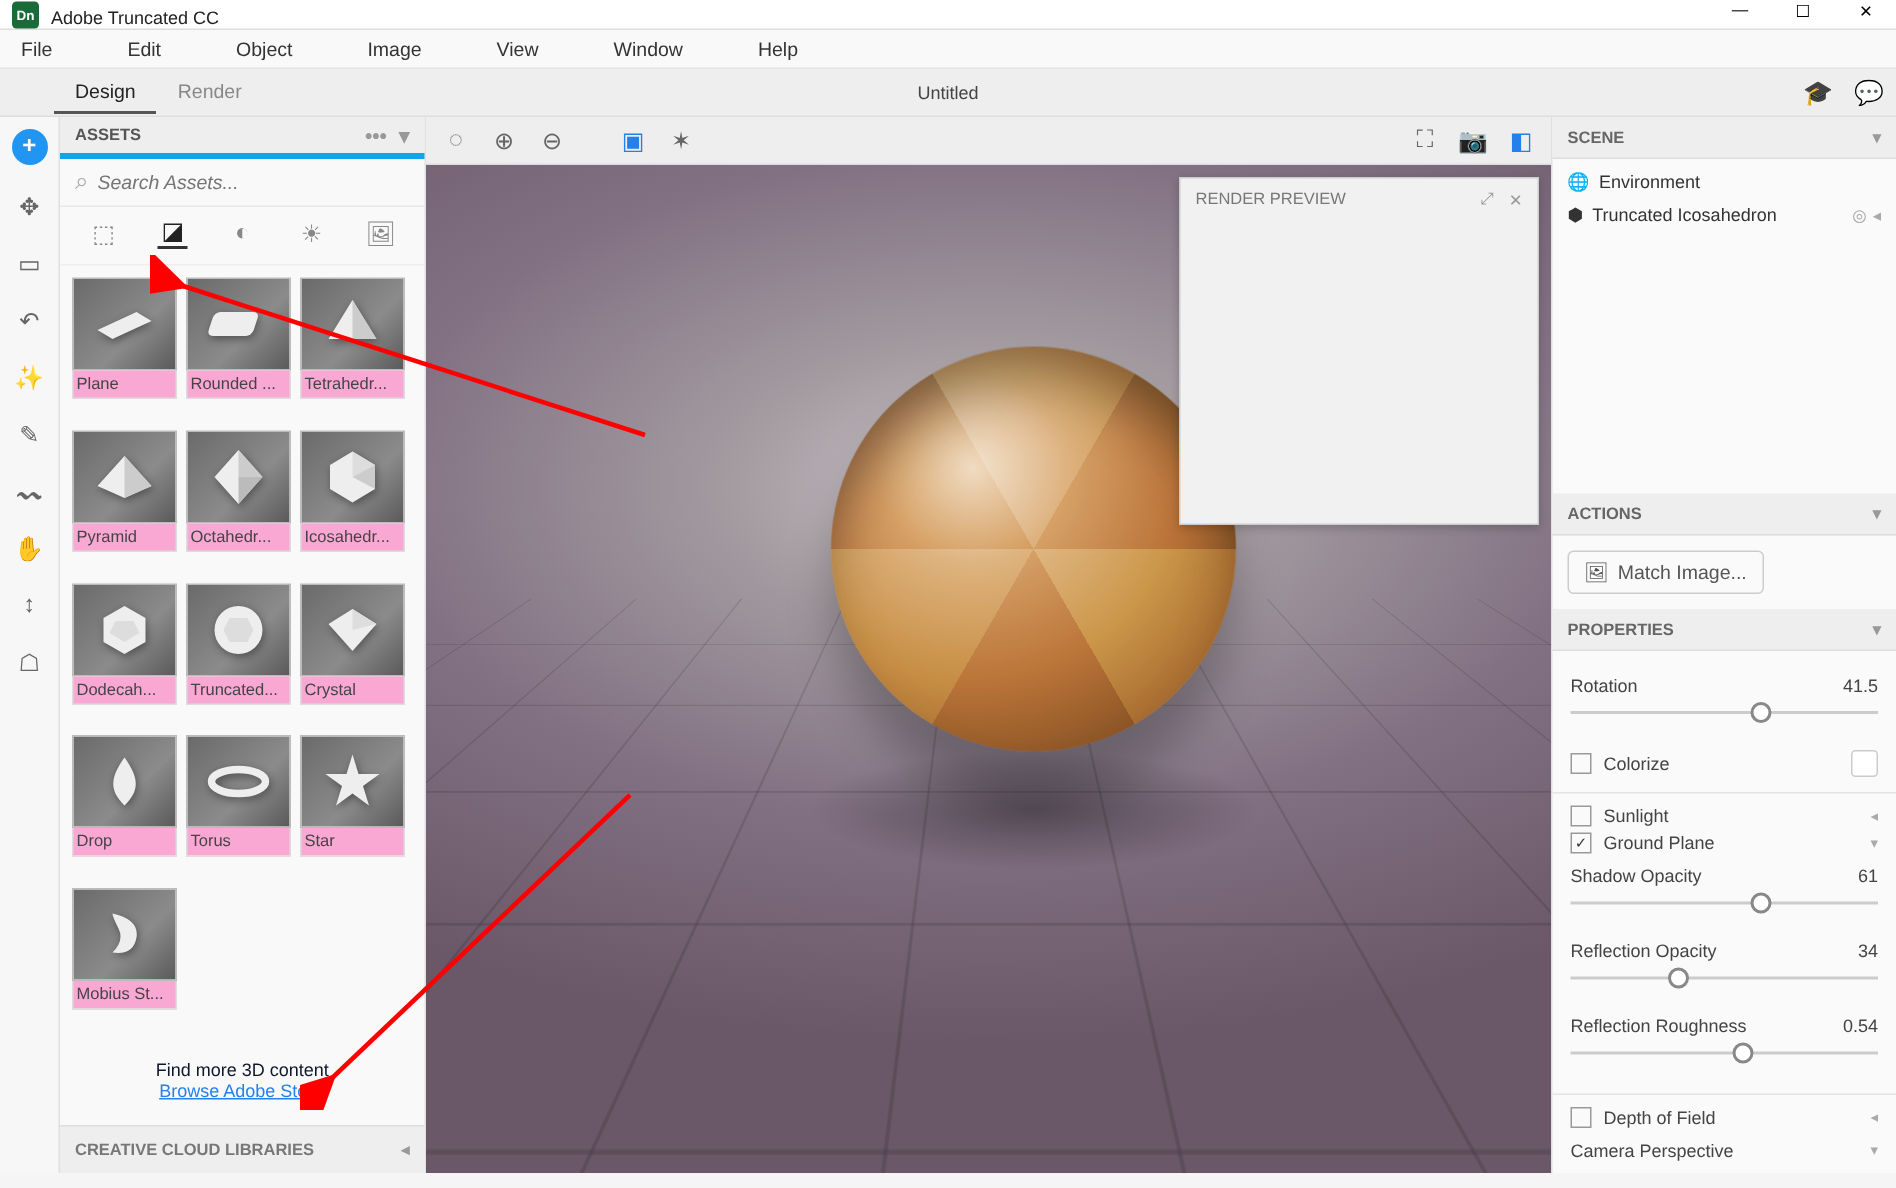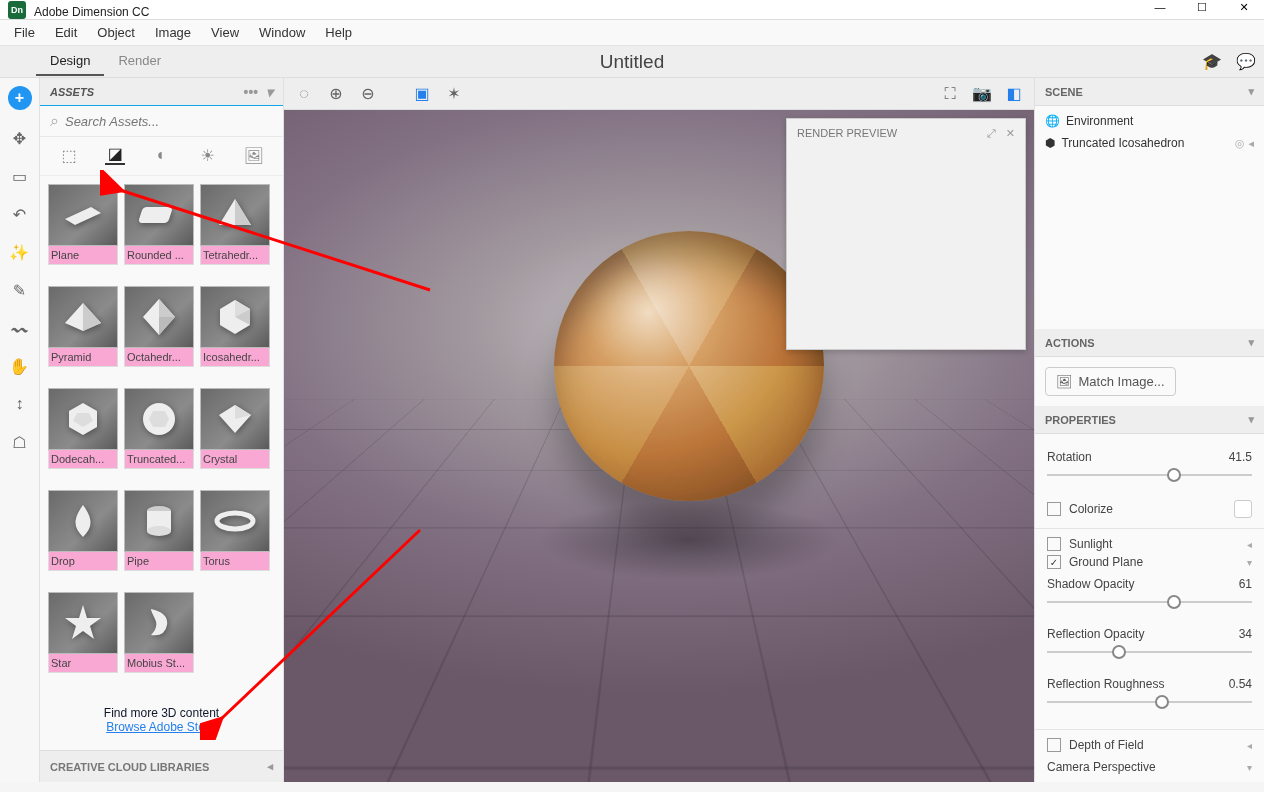--- a/index.html
+++ b/index.html
@@ -6,42 +6,42 @@
 body { width:1264px; height:792px; background:#f5f5f5; overflow:hidden; position:relative; }
 
 
 .titlebar{height:20px;background:#fff;display:flex;align-items:flex-end;padding:0 8px;border-bottom:1px solid #ddd;}
 .titlebar .logo{width:18px;height:18px;background:#1a6b3a;border-radius:3px;color:#fff;font-size:9px;font-weight:bold;display:flex;align-items:center;justify-content:center;margin-right:8px;}
 .titlebar .title{font-size:12px;color:#222;}
 .titlebar .winbtns{margin-left:auto;display:flex;gap:18px;}
 .titlebar .winbtn{width:24px;height:24px;display:flex;align-items:center;justify-content:center;font-size:11px;}
 
 
-.menubar{height:26px;display:flex;align-items:center;padding:0 4px;background:#f9f9f9;border-bottom:1px solid #e4e4e4;}
+.menubar{height:26px;display:flex;align-items:center;padding:0 4px;background:#f9f9f9;border-bottom:1px solid #e4e4e4;gap:30px;}
 .menubar span{font-size:13px;color:#333;padding:3px 10px;}
 
 
 .tabrow{height:32px;display:flex;align-items:center;background:#eee;border-bottom:1px solid #ddd;position:relative;}
 .tabrow .tabs{display:flex;padding-left:36px;}
 .tab{font-size:13px;color:#888;padding:6px 14px;}
 .tab.active{color:#222;border-bottom:2px solid #555;}
-.tabrow .doc-title{position:absolute;left:50%;transform:translateX(-50%);font-size:19px;color:#444;}
+.tabrow .doc-title{position:absolute;left:50%;transform:translateX(-50%);font-size:12px;color:#444;}
 .tabrow .tr-right{position:absolute;right:8px;display:flex;gap:14px;}
 
 
 .main{display:flex;height:calc(792px - 30px - 26px - 32px);}
 
 
 .lefttools{width:40px;background:#f7f7f7;border-right:1px solid #e0e0e0;display:flex;flex-direction:column;align-items:center;padding-top:8px;gap:18px;}
 .tool{width:20px;height:20px;display:flex;align-items:center;justify-content:center;color:#666;}
 .addbtn{width:24px;height:24px;background:#2195f2;border-radius:50%;color:#fff;font-weight:bold;display:flex;align-items:center;justify-content:center;font-size:16px;}
 
 
 .assets{width:244px;background:#f9f9f9;border-right:1px solid #e0e0e0;display:flex;flex-direction:column;}
-.panel-header{height:28px;display:flex;align-items:center;padding:0 10px;background:#eee;border-bottom:1px solid #0ea5e9;font-size:11px;font-weight:bold;color:#555;font-style:italic;}
+.panel-header{height:28px;display:flex;align-items:center;padding:0 10px;background:#eee;border-bottom:4px solid #0ea5e9;font-size:11px;font-weight:bold;color:#555;}
 .panel-header .ph-icons{margin-left:auto;display:flex;gap:8px;color:#999;font-size:14px;}
 .search{display:flex;align-items:center;padding:6px 10px;border-bottom:1px solid #e8e8e8;}
 .search input{border:none;background:transparent;outline:none;font-size:13px;font-style:italic;color:#999;width:100%;margin-left:6px;}
 .filter-tabs{display:flex;justify-content:space-around;padding:8px 6px 10px;border-bottom:1px solid #eee;}
 .ft{width:20px;height:20px;display:flex;align-items:center;justify-content:center;color:#888;position:relative;}
 .ft.active{color:#222;border-bottom:2px solid #333;padding-bottom:2px;}
 
 .asset-grid{flex:1;overflow-y:auto;padding:8px;display:flex;flex-wrap:wrap;gap:6px;}
 .asset{width:70px;}
 .asset .thumb{width:70px;height:62px;background:linear-gradient(135deg,#6a6a6a,#8b8b8b 60%,#5a5a5a);border:1px solid #bbb;display:flex;align-items:center;justify-content:center;}
@@ -101,21 +101,21 @@
 .checkbox .box{width:14px;height:14px;border:1px solid #999;display:flex;align-items:center;justify-content:center;font-size:10px;color:#333;}
 .swatch{width:18px;height:18px;border:1px solid #ccc;background:#fff;border-radius:3px;}
 .prop-divider{height:1px;background:#e4e4e4;margin:10px -12px 0;}
 .sub-chev{color:#aaa;font-size:10px;}
 </style>
 </head>
 <body>
 
 <div class="titlebar">
   <div class="logo">Dn</div>
-  <div class="title">Adobe Dimension CC</div>
+  <div class="title">Adobe Truncated CC</div>
   <div class="winbtns">
     <div class="winbtn">—</div>
     <div class="winbtn">☐</div>
     <div class="winbtn">✕</div>
   </div>
 </div>
 
 <div class="menubar">
   <span>File</span>
   <span>Edit</span>
@@ -255,30 +255,20 @@
           </div>
           <div class="lbl">Crystal</div>
         </div>
       <div class="asset">
           <div class="thumb">
             <svg width="30" height="40">
               <path d="M15 4 C25 18 25 26 15 36 C5 26 5 18 15 4Z" fill="#eee"></path>
             </svg>
           </div>
           <div class="lbl">Drop</div>
-        </div>
-      <div class="asset">
-          <div class="thumb">
-            <svg width="34" height="40">
-              <ellipse cx="17" cy="10" rx="12" ry="5" fill="#ccc"></ellipse>
-              <rect x="5" y="10" width="24" height="20" fill="#eee"></rect>
-              <ellipse cx="17" cy="30" rx="12" ry="5" fill="#ddd"></ellipse>
-            </svg>
-          </div>
-          <div class="lbl">Pipe</div>
         </div>
       <div class="asset">
           <div class="thumb">
             <svg width="44" height="24">
               <ellipse cx="22" cy="12" rx="18" ry="8" fill="none" stroke="#eee" stroke-width="5"></ellipse>
             </svg>
           </div>
           <div class="lbl">Torus</div>
         </div>
       <div class="asset">

